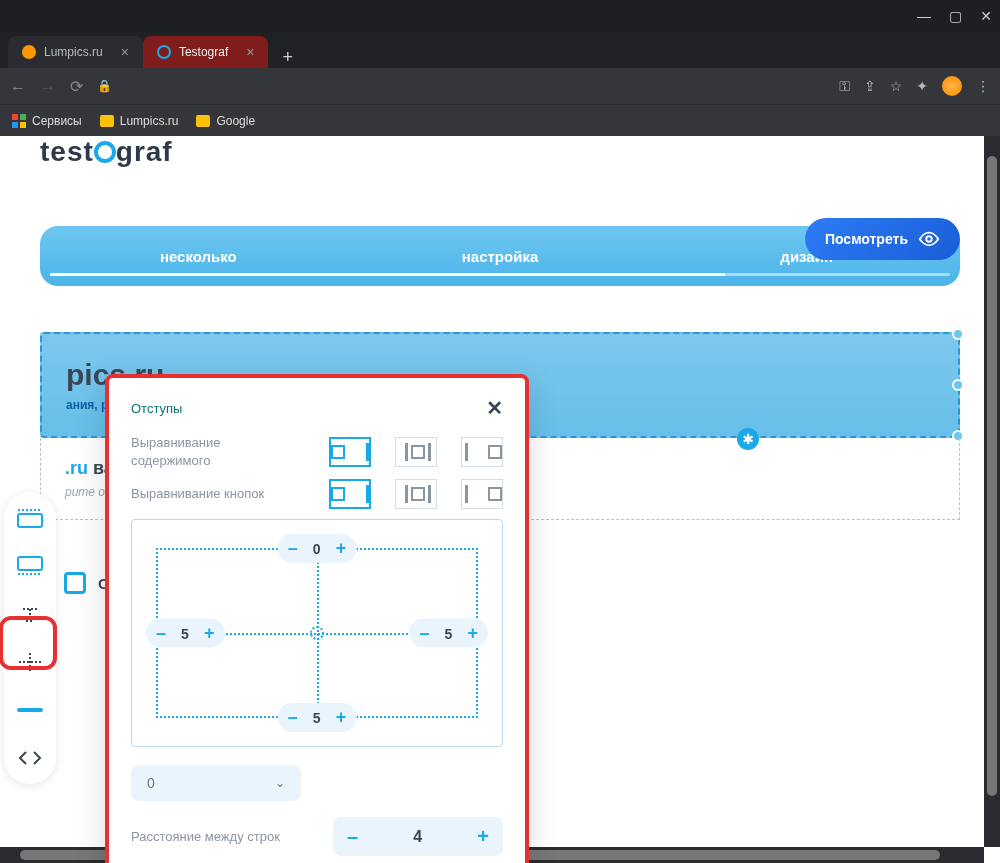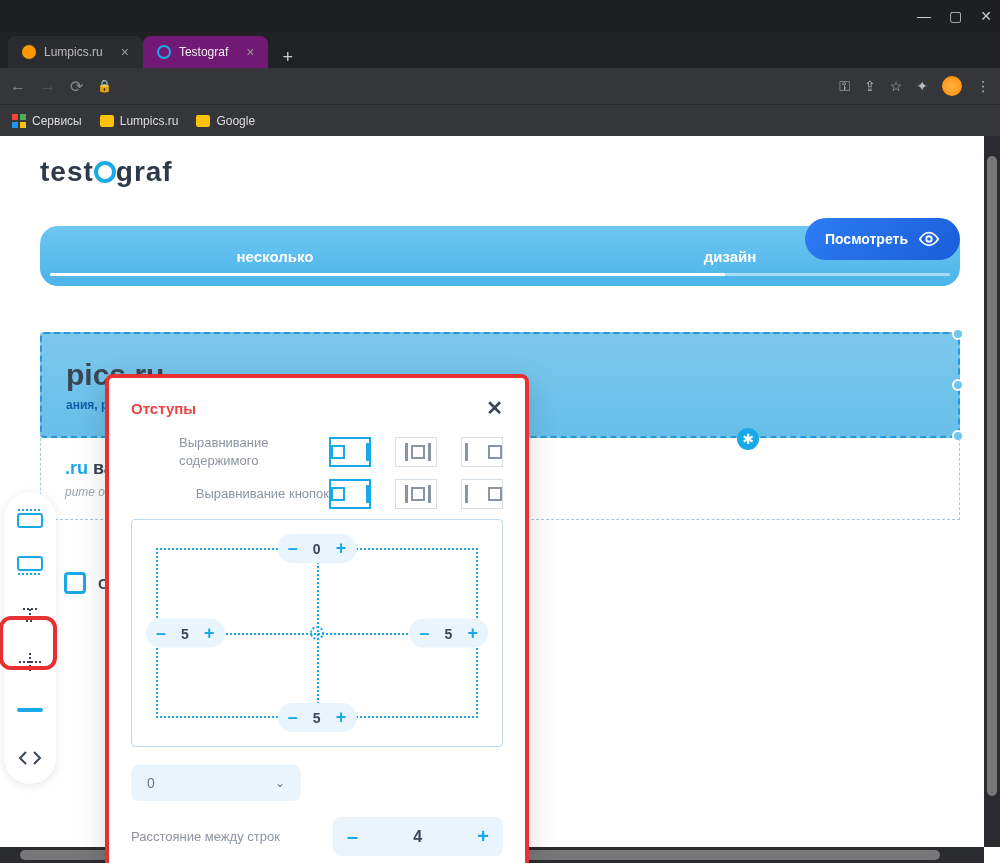--- a/index.html
+++ b/index.html
@@ -2,42 +2,42 @@
 <html><head>
 <meta charset="utf-8">
 <style>
 *{box-sizing:border-box;margin:0;padding:0;font-family:Arial,sans-serif}
 body{background:#1e1f22;width:1000px;height:863px;overflow:hidden;position:relative}
 .titlebar{height:32px;background:#1e1f22;display:flex;justify-content:flex-end;align-items:center;padding-right:8px;gap:18px}
 .titlebar span{color:#ccc;font-size:14px;cursor:pointer}
 .tabstrip{height:36px;background:#202124;display:flex;align-items:flex-end;padding-left:8px}
 .tab{height:32px;display:flex;align-items:center;padding:0 14px;gap:8px;color:#bbb;font-size:12px;border-radius:8px 8px 0 0;cursor:pointer}
 .tab.inactive{background:#2b2c2f}
-.tab.active{background:#701a75;color:#eee}
+.tab.active{background:#7f1d1d;color:#eee}
 .tab .tabicon{width:14px;height:14px;border-radius:50%}
 .tab .close{color:#999;font-size:14px;margin-left:10px}
 .newtab{color:#ccc;font-size:18px;padding:0 14px;cursor:pointer}
 .addrbar{height:36px;background:#35363a;display:flex;align-items:center;padding:0 10px;gap:14px;color:#bbb}
 .addrbar .navbtn{font-size:16px;color:#888;cursor:pointer}
 .addrbar .lock{color:#9a9a9a;font-size:12px}
 .url{font-size:13px;color:#eee;flex:0 0 auto}
 .url .dim{color:#888}
 .addrbar .spacer{flex:1}
 .addrbar .righticon{font-size:14px;color:#bbb;cursor:pointer}
 .avatar{width:20px;height:20px;border-radius:50%;background:radial-gradient(circle,#ffb347,#ff8c00);cursor:pointer}
 .bookmarks{height:32px;background:#35363a;display:flex;align-items:center;padding:0 12px;gap:18px;border-top:1px solid #2a2b2e}
 .bm{display:flex;align-items:center;gap:6px;font-size:12px;color:#ddd;cursor:pointer}
 .bm .folder{width:14px;height:12px;background:#ffc107;border-radius:2px}
 .bm .gridicon{width:14px;height:14px;display:grid;grid-template-columns:1fr 1fr;grid-template-rows:1fr 1fr;gap:2px}
 .bm .gridicon span{background:#f44336}
 .bm .gridicon span:nth-child(2){background:#4caf50}
 .bm .gridicon span:nth-child(3){background:#2196f3}
 .bm .gridicon span:nth-child(4){background:#ffc107}
 .viewport{position:relative;background:#fff;height:727px;overflow:hidden}
-.apphdr{height:72px;display:flex;align-items:center;padding:0 40px;justify-content:space-between}
+.apphdr{height:72px;display:flex;padding:0 40px;justify-content:space-between}
 .logo{font-size:28px;font-weight:700;color:#2e3a4a;letter-spacing:1px}
 .logo .o{color:#1aa9e8;display:inline-block;border:4px solid #1aa9e8;width:22px;height:22px;border-radius:50%;vertical-align:-2px}
 .hdrright{display:flex;align-items:center;gap:20px}
 .userbubble{width:56px;height:44px;background:linear-gradient(135deg,#30c6f7,#0d8ce4);border-radius:40% 60% 55% 45%/50% 45% 55% 50%;display:flex;align-items:center;justify-content:center}
 .userbubble svg{fill:#fff}
 .logout{color:#6b7885;font-size:16px;cursor:pointer}
 .burger{display:flex;flex-direction:column;gap:5px;cursor:pointer}
 .burger span{width:34px;height:4px;background:#1aa9e8;border-radius:2px}
 .steps{position:relative;margin:12px 40px 0;height:70px}
 .previewbtn{position:absolute;right:0;top:-8px;background:linear-gradient(135deg,#2d7cf5,#1a5dd8);color:#fff;font-weight:700;font-size:14px;padding:10px 20px;border-radius:22px;display:flex;align-items:center;gap:10px;cursor:pointer;z-index:5}
@@ -64,23 +64,23 @@
 .option{display:flex;align-items:center;gap:12px;margin:52px 0 0 24px}
 .chk{width:22px;height:22px;border:3px solid #1aa9e8;border-radius:4px}
 .opttext{font-weight:700;color:#3a4656;font-size:15px}
 .sidetools{position:absolute;left:4px;top:356px;width:52px;background:#fff;border-radius:26px;box-shadow:0 2px 10px rgba(0,0,0,0.1);padding:10px 0;display:flex;flex-direction:column;align-items:center;gap:16px}
 .tool{width:36px;height:32px;display:flex;align-items:center;justify-content:center;cursor:pointer;border-radius:6px}
 .tool svg{stroke:#3a4656;fill:none;stroke-width:2}
 .tool.blue svg{stroke:#1aa9e8}
 .ring{position:absolute;left:-1px;top:480px;width:58px;height:54px;border:4px solid #e93030;border-radius:12px;pointer-events:none;z-index:20}
 .panel{position:absolute;left:105px;top:238px;width:424px;background:#fff;border:4px solid #e93030;border-radius:8px;box-shadow:0 8px 30px rgba(0,0,0,0.15);padding:18px 22px 24px;z-index:30}
 .panelhdr{display:flex;justify-content:space-between;align-items:center;margin-bottom:14px}
-.paneltitle{font-weight:700;color:#ef4444;font-size:15px}
+.paneltitle{font-weight:400;color:#0f766e;font-size:13px}
 .panelclose{font-size:20px;color:#3a4656;cursor:pointer;font-weight:700}
-.row{display:flex;justify-content:flex-end;align-items:center;margin-bottom:10px}
+.row{display:flex;justify-content:space-between;align-items:center;margin-bottom:10px}
 .rowlabel{color:#8a95a3;font-size:13px;max-width:150px;line-height:1.35}
 .aligns{display:flex;gap:24px}
 .alignopt{width:42px;height:30px;border:1px solid #d5dde5;display:flex;align-items:center;justify-content:center;cursor:pointer;background:#fff}
 .alignopt.sel{border:2px solid #1aa9e8}
 .alignopt .sq{width:14px;height:14px;border:2px solid #8a95a3}
 .alignopt.sel .sq{border-color:#1aa9e8}
 .alignopt .bar{width:3px;height:18px;background:#8a95a3;margin-left:3px}
 .padbox{border:1px solid #bcd9ef;border-radius:4px;padding:28px 24px;position:relative;margin:10px 0 18px}
 .dashbox{border:2px dotted #1aa9e8;height:170px;position:relative}
 .dashbox::before,.dashbox::after{content:"";position:absolute;border-top:2px dotted #1aa9e8}
@@ -173,20 +173,21 @@
   <div class="steps">
     <div class="previewbtn">
       <span>Посмотреть</span>
       <svg width="22" height="22" viewBox="0 0 24 24">
           <path d="M2 12s4-7 10-7 10 7 10 7-4 7-10 7S2 12 2 12z"></path>
           <circle cx="12" cy="12" r="3"></circle>
         </svg>
     </div>
     <div class="stepbar">
       <div class="step"><span style="padding-left:10px">несколько</span></div>
+      <div class="step"><span>настройка</span></div>
       <div class="step active"><span>дизайн</span></div>
       <div class="stepline">
           <div class="fill"></div>
         </div>
     </div>
     <span class="finish">Завершить</span>
     <span class="backarrow">←</span>
   </div>
 
   <div class="canvas">

